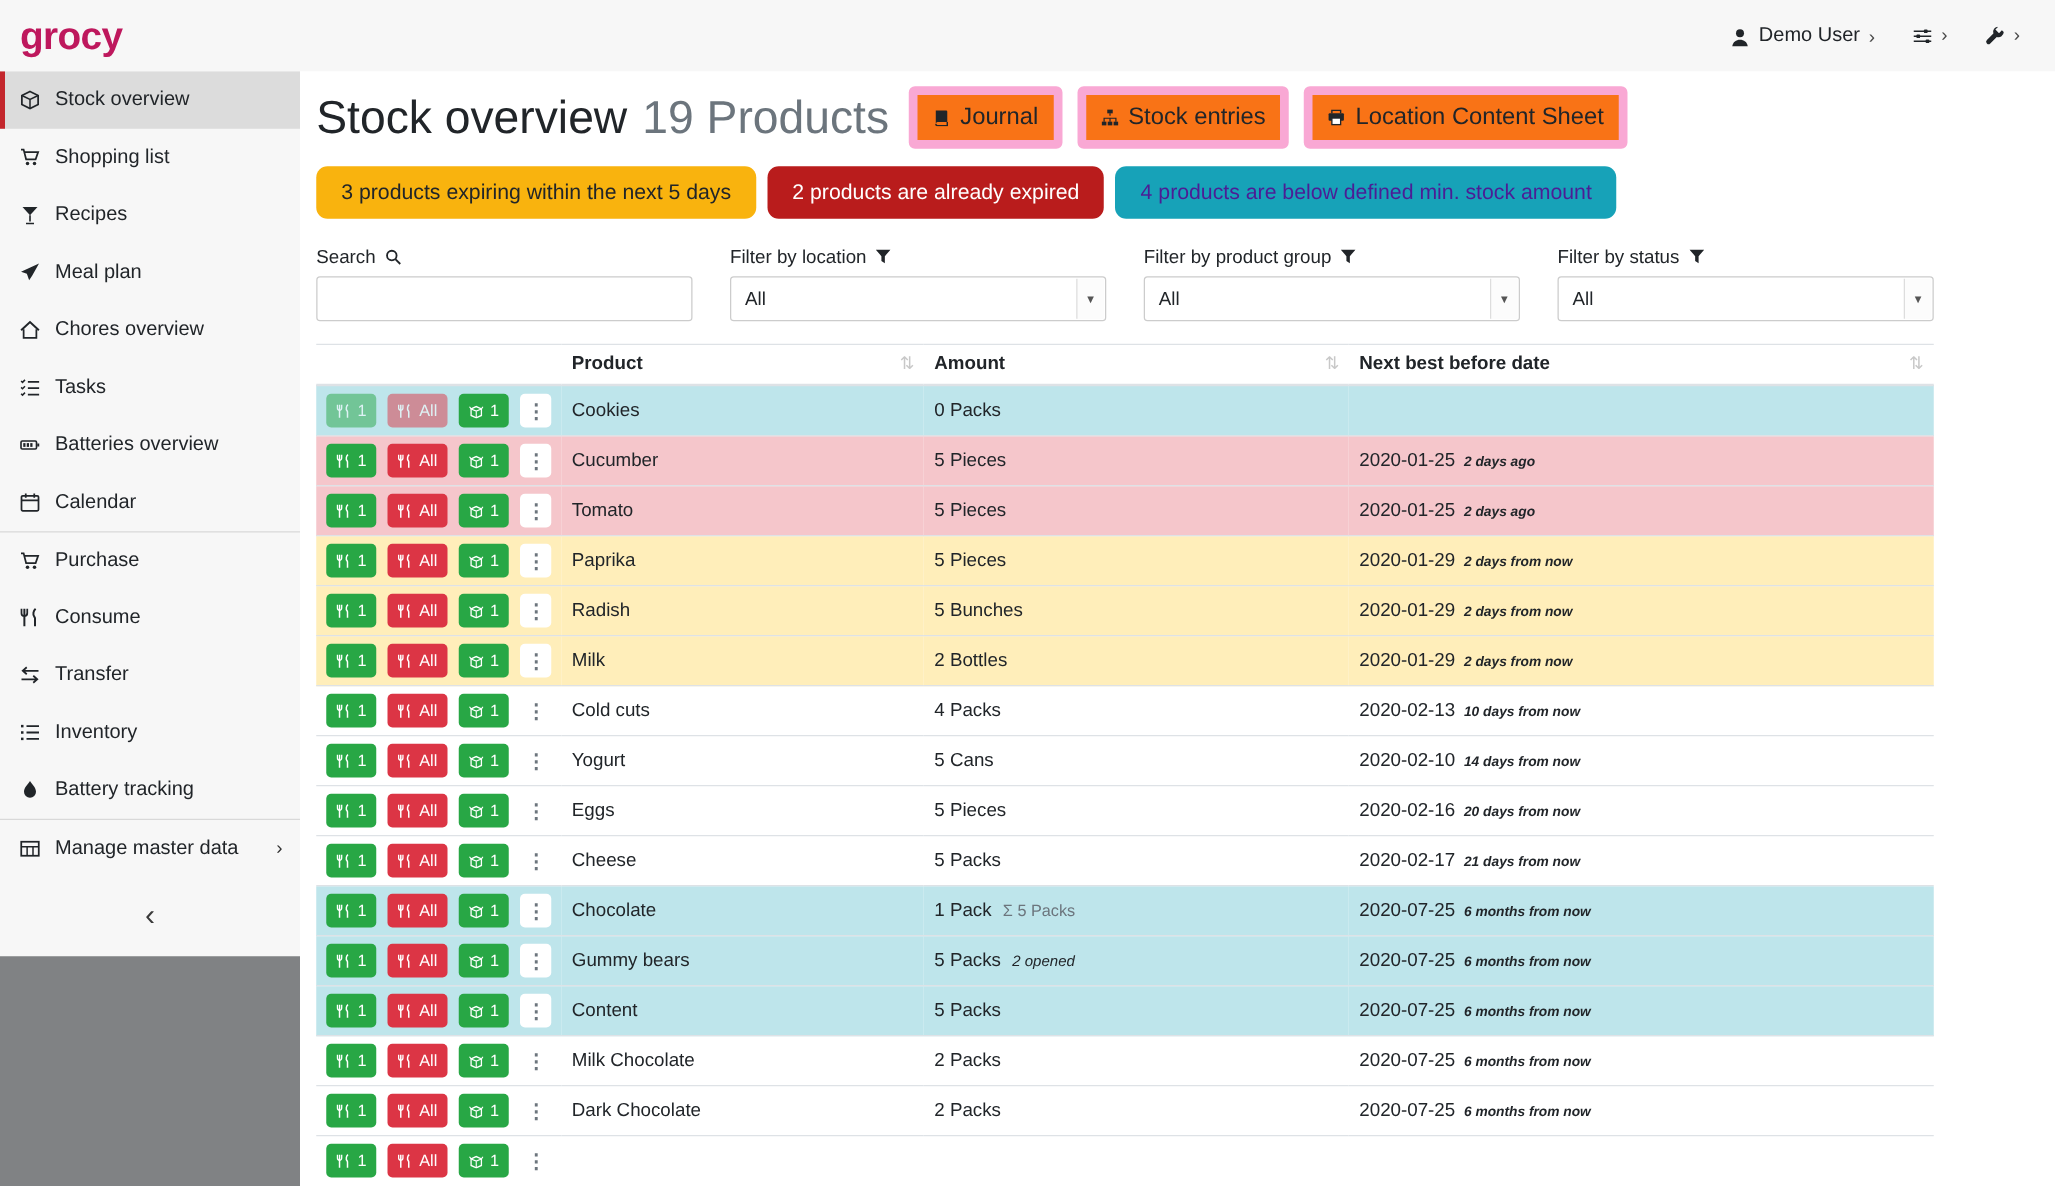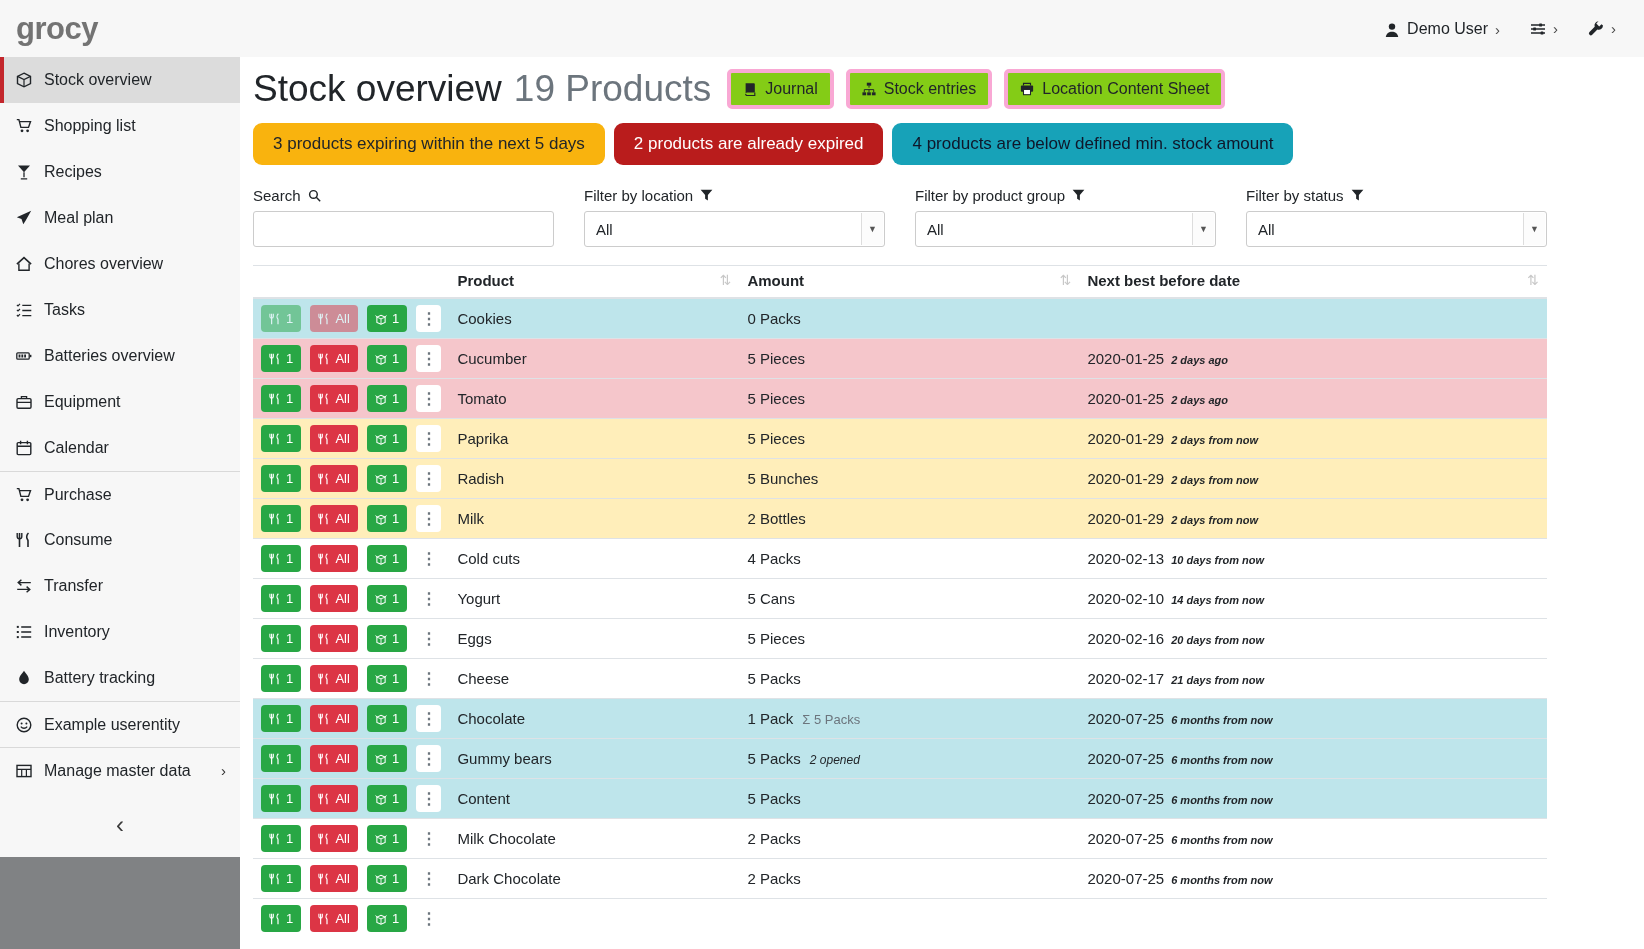--- a/index.html
+++ b/index.html
@@ -9,21 +9,21 @@
     color: #212529; background: #fff; cursor: default;
   }
   .icon svg { display: block; width: 15px; height: 15px; }
 
   
   .topbar {
     position: absolute; top: 0; left: 0; width: 100%; height: 57px;
     background: #f7f7f7; display: flex; align-items: center; justify-content: space-between;
     padding: 0 28px 0 16px; z-index: 5;
   }
-  .logo { font-size: 31px; font-weight: 800; color: #737373; letter-spacing: -0.5px; }
+  .logo { font-size: 31px; font-weight: 800; color: #be185d; letter-spacing: -0.5px; }
   .topbar-right { display: flex; align-items: center; gap: 30px; }
   .tb-item { display: flex; align-items: flex-end; gap: 7px; font-size: 16px; color: #212529; cursor: pointer; }
   .tb-item .icon svg { width: 16px; height: 16px; }
   .chev { font-size: 15px; color: #4a4a4a; }
 
   
   .sidebar {
     position: absolute; top: 57px; left: 0; width: 240px; bottom: 0;
     background: #f7f7f7; display: flex; flex-direction: column;
   }
@@ -42,23 +42,23 @@
   
   .main {
     position: absolute; top: 57px; left: 240px; right: 0; bottom: 0;
     background: #fff; padding: 12px 97px 0 13px; overflow: hidden;
   }
   .page-head { display: flex; align-items: center; }
   .page-title { font-size: 37px; font-weight: 500; color: #212529; line-height: 1.05; }
   .page-subtitle { font-size: 37px; font-weight: 300; color: #6c757d; margin-left: 12px; line-height: 1.05; }
   .head-btns { display: flex; gap: 12px; margin-left: 16px; }
   .head-btn {
-    display: inline-flex; align-items: center; gap: 8px; background: #84cc16;
-    border: 4px solid #f9a8d4; border-radius: 5px; padding: 7px 12px;
-    font-size: 16px; color: #212529; font-family: inherit; cursor: pointer;
+    display: inline-flex; align-items: center; gap: 8px; background: #f97316;
+    border: 7px solid #f9a8d4; border-radius: 5px; padding: 7px 12px;
+    font-size: 19px; color: #212529; font-family: inherit; cursor: pointer;
   }
   .head-btn .icon svg { width: 14px; height: 14px; }
 
   .banners { display: flex; gap: 9px; margin-top: 14px; }
   .banner { border-radius: 9px; padding: 11px 20px; font-size: 17px; font-weight: 500; cursor: pointer; white-space: nowrap; }
 
   .filters { display: grid; grid-template-columns: repeat(4, 1fr); column-gap: 30px; margin-top: 22px; }
   .filter-label { display: flex; align-items: center; gap: 7px; font-size: 15px; margin-bottom: 7px; }
   .filter-label .icon svg { width: 13px; height: 13px; }
   .filter-input {
@@ -216,30 +216,20 @@
             <rect x="5.4" y="6.5" width="1.8" height="3" fill="currentColor"></rect>
             <rect x="8.2" y="6.5" width="1.8" height="3" fill="currentColor"></rect>
           </svg>
         </span>
     <span class="si-label">Batteries overview</span>
 
   </div>
       <div class="side-item">
     <span class="icon si-icon">
           <svg viewBox="0 0 16 16">
-            <rect x="1" y="4.6" width="14" height="9.6" rx="1.2" fill="none" stroke="currentColor" stroke-width="1.4"></rect>
-            <path d="M5.4 4.6V2.6h5.2v2M1 8.4h14" fill="none" stroke="currentColor" stroke-width="1.3"></path>
-          </svg>
-        </span>
-    <span class="si-label">Equipment</span>
-
-  </div>
-      <div class="side-item">
-    <span class="icon si-icon">
-          <svg viewBox="0 0 16 16">
             <rect x="1.2" y="2.6" width="13.6" height="12" rx="1" fill="none" stroke="currentColor" stroke-width="1.4"></rect>
             <path d="M1.2 6.2h13.6M4.6.8v3.4M11.4.8v3.4" stroke="currentColor" stroke-width="1.4" fill="none"></path>
           </svg>
         </span>
     <span class="si-label">Calendar</span>
 
   </div>
       <div class="side-item divider">
     <span class="icon si-icon">
           <svg viewBox="0 0 16 16">
@@ -284,32 +274,20 @@
     <span class="si-label">Inventory</span>
 
   </div>
       <div class="side-item">
     <span class="icon si-icon">
           <svg viewBox="0 0 16 16">
             <path d="M8 .8C6.4 3.6 3.2 5.8 3.2 9.4a4.8 4.8 0 0 0 9.6 0C12.8 5.8 9.6 3.6 8 .8z" fill="currentColor"></path>
           </svg>
         </span>
     <span class="si-label">Battery tracking</span>
-
-  </div>
-      <div class="side-item divider">
-    <span class="icon si-icon">
-          <svg viewBox="0 0 16 16">
-            <circle cx="8" cy="8" r="6.8" fill="none" stroke="currentColor" stroke-width="1.4"></circle>
-            <circle cx="5.6" cy="6.4" r="1" fill="currentColor"></circle>
-            <circle cx="10.4" cy="6.4" r="1" fill="currentColor"></circle>
-            <path d="M4.8 9.6c1.7 2.2 4.7 2.2 6.4 0" fill="none" stroke="currentColor" stroke-width="1.3"></path>
-          </svg>
-        </span>
-    <span class="si-label">Example userentity</span>
 
   </div>
       <div class="side-item divider">
     <span class="icon si-icon">
           <svg viewBox="0 0 16 16">
             <rect x="1" y="2.4" width="14" height="11.2" fill="none" stroke="currentColor" stroke-width="1.4"></rect>
             <path d="M1 6.4h14M5.7 6.4v7.2M10.4 6.4v7.2" stroke="currentColor" stroke-width="1.2" fill="none"></path>
           </svg>
         </span>
     <span class="si-label">Manage master data</span>
@@ -357,21 +335,21 @@
             </svg>
           </span>
     <span class="hb-label">Location Content Sheet</span>
   </button>
       </div>
   </div>
 
   <div class="banners">
       <div class="banner" style="background: rgb(249, 179, 14); color: rgb(33, 37, 41);">3 products expiring within the next 5 days</div>
       <div class="banner" style="background: #b91c1c; color: rgb(255, 255, 255);">2 products are already expired</div>
-      <div class="banner" style="background: rgb(23, 162, 184); color: #0f172a;">4 products are below defined min. stock amount</div>
+      <div class="banner" style="background: rgb(23, 162, 184); color: #4c1d95;">4 products are below defined min. stock amount</div>
     </div>
 
   <div class="filters">
       <div><div class="filter-label">
           <span>Search</span>
           <span class="icon">
             <svg viewBox="0 0 16 16">
               <circle cx="6.7" cy="6.7" r="4.7" fill="none" stroke="currentColor" stroke-width="1.8"></circle>
               <path d="M10.2 10.2 15 15" stroke="currentColor" stroke-width="1.8"></path>
             </svg>

